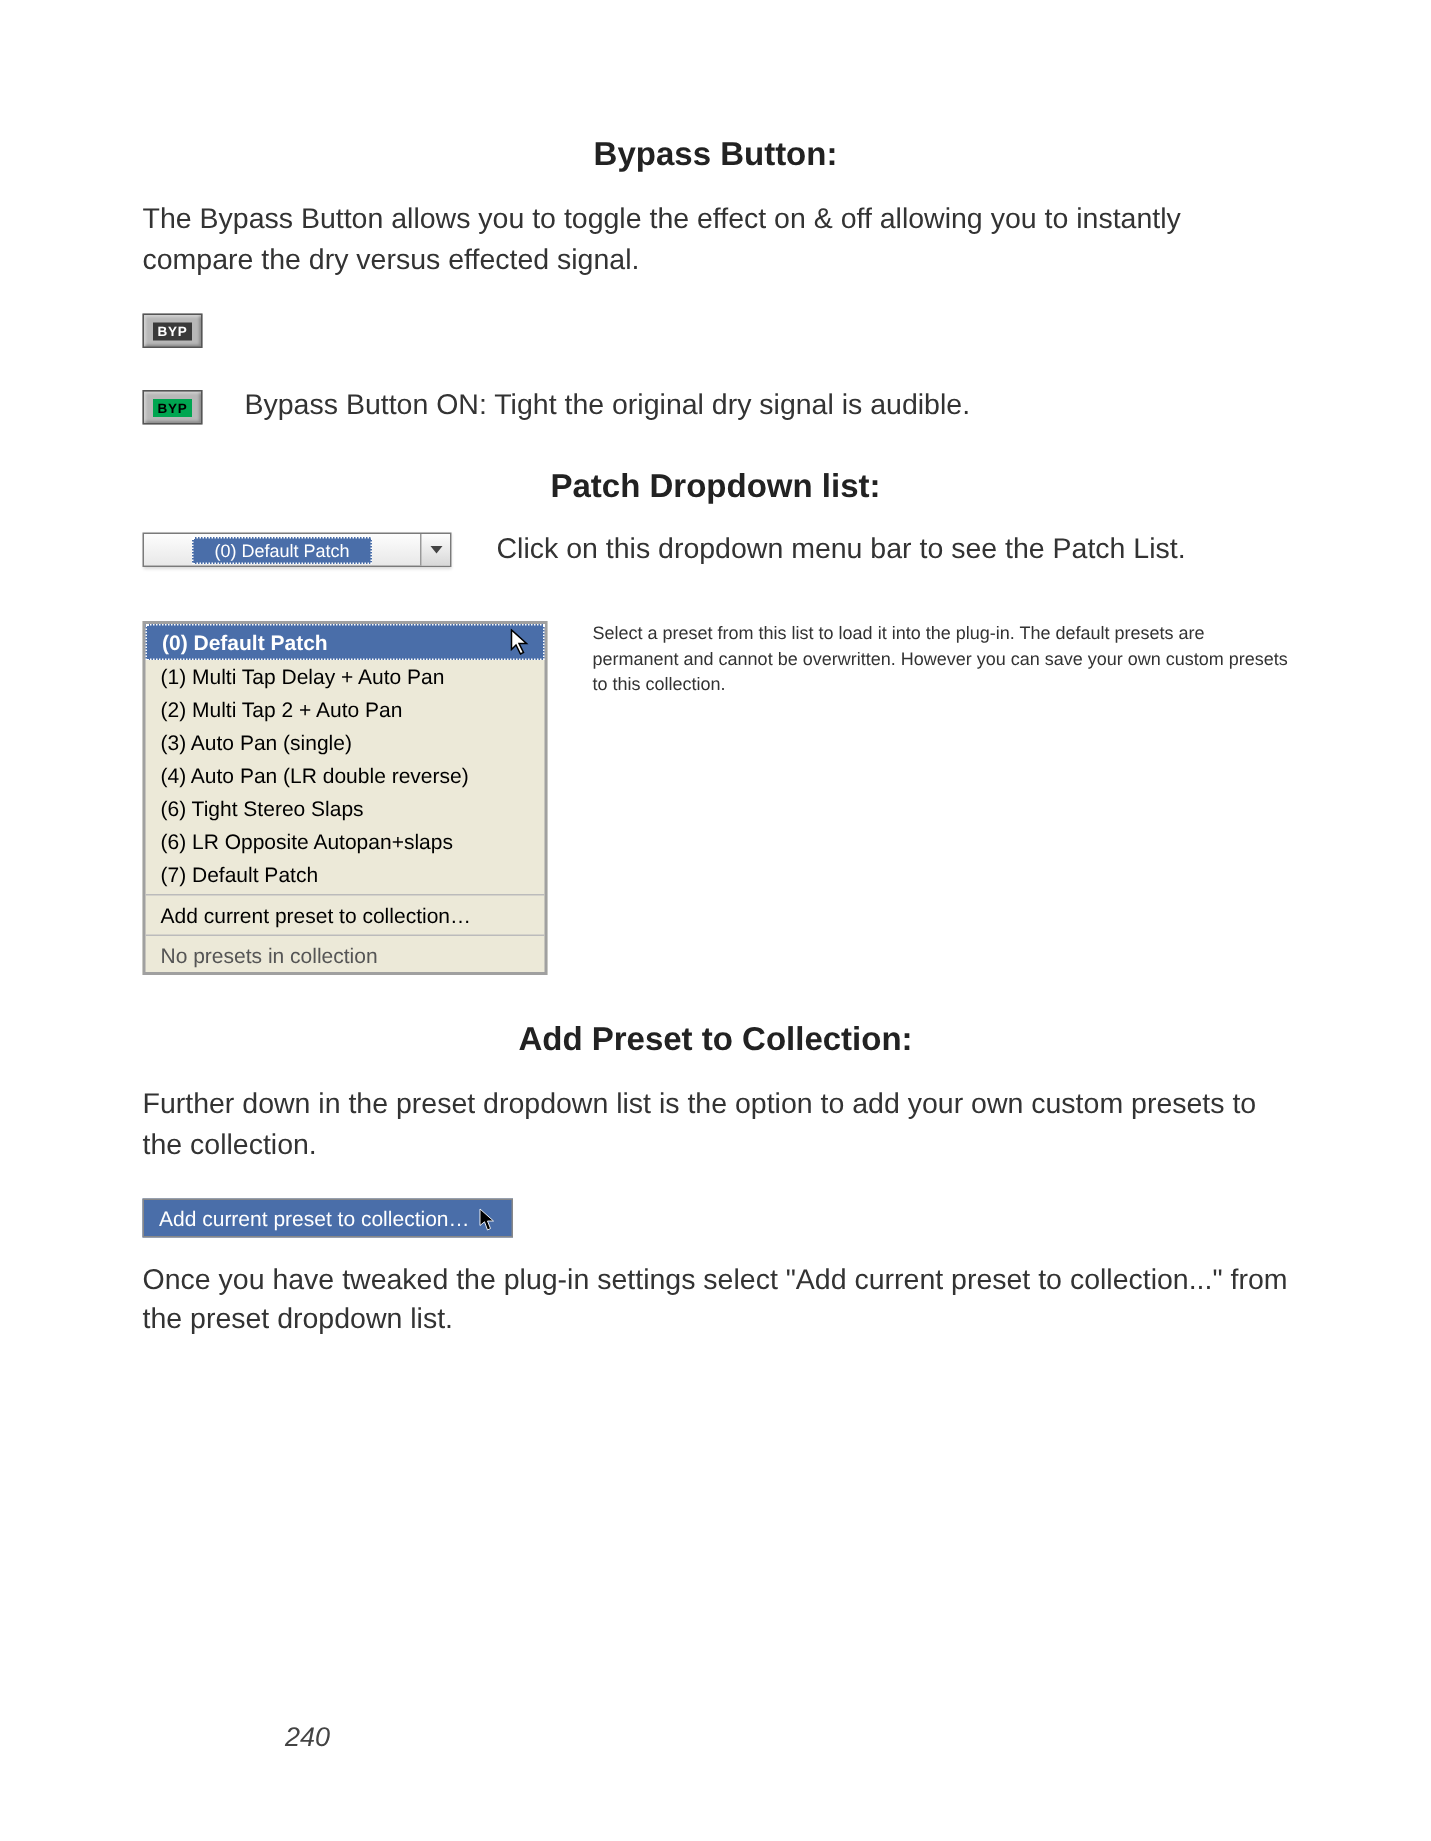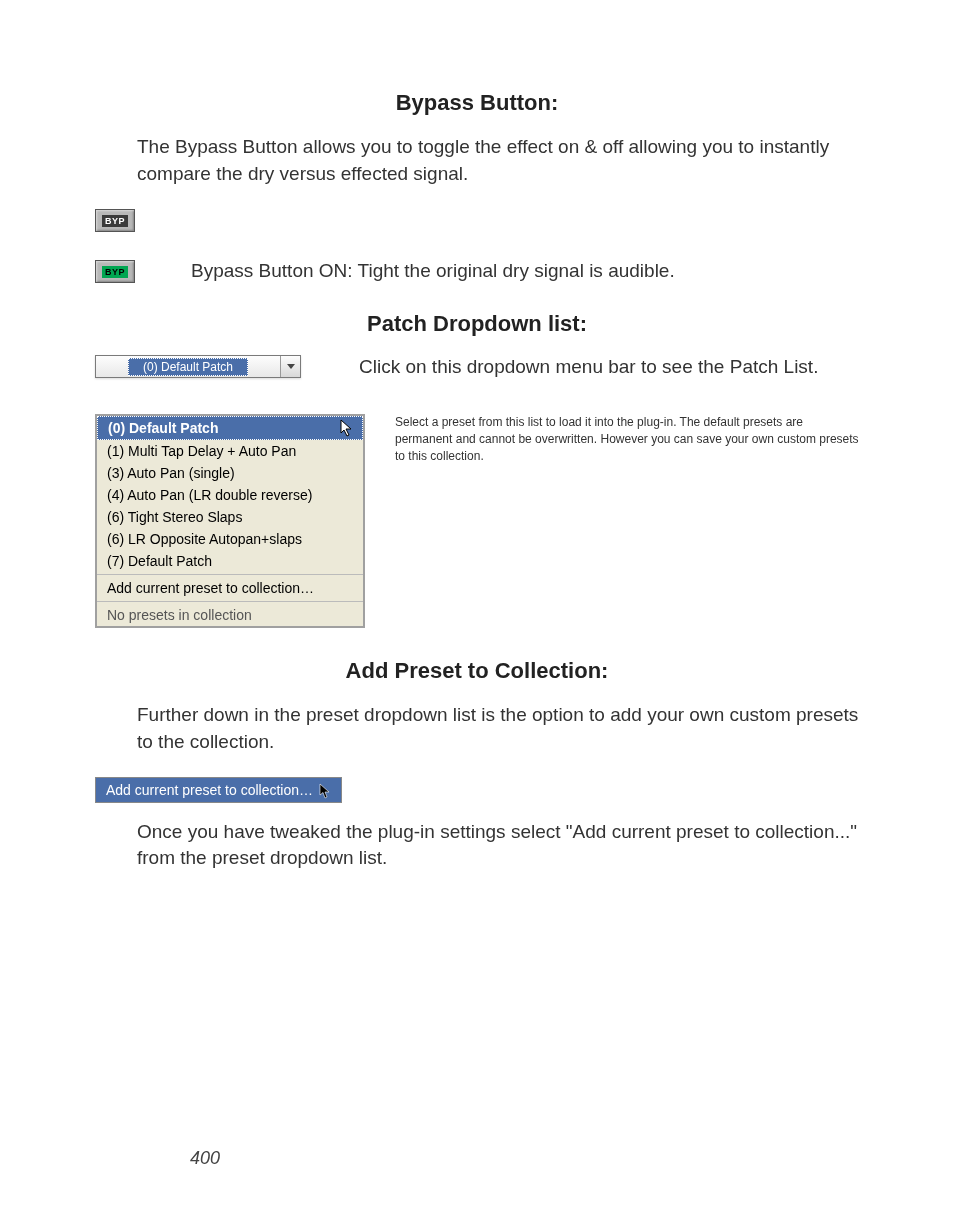--- a/index.html
+++ b/index.html
@@ -17,27 +17,25 @@
       font-weight: bold;
       color: #222;
       margin-bottom: 18px;
       text-align: center;
     }
     p {
       font-size: 19px;
       color: #333;
       line-height: 1.4;
       margin-bottom: 22px;
-      margin-left: 42px;
     }
     .row {
       display: flex;
       align-items: flex-start;
       margin-bottom: 28px;
-      gap: 28px;
     }
     .byp-btn {
       width: 40px;
       height: 23px;
       border: 1px solid #555;
       background: #b8b8b8;
       display: flex;
       align-items: center;
       justify-content: center;
       font-size: 10px;
@@ -201,20 +199,21 @@
   <div class="preset-list">
     <div class="item sel">
       <span>(0)   Default Patch</span>
       <span class="cursor-arrow">
         <svg viewBox="0 0 16 18">
             <path d="M1 1 L1 14 L4 11 L7 17 L9 16 L6 10 L11 10 Z" fill="#fff" stroke="#000" stroke-width="1"></path>
           </svg>
       </span>
     </div>
     <div class="item">(1) Multi Tap Delay + Auto Pan</div>
+    <div class="item">(2) Multi Tap 2 + Auto Pan</div>
     <div class="item">(3) Auto Pan (single)</div>
     <div class="item">(4) Auto Pan (LR double reverse)</div>
     <div class="item">(6) Tight Stereo Slaps</div>
     <div class="item">(6) LR Opposite Autopan+slaps</div>
     <div class="item">(7)  Default Patch</div>
     <div class="divider"></div>
     <div class="item">Add current preset to collection…</div>
     <div class="divider"></div>
     <div class="item dim">No presets in collection</div>
   </div>
@@ -230,13 +229,13 @@
     <span class="cursor-small">
       <svg viewBox="0 0 14 16">
           <path d="M1 1 L1 12 L4 9.5 L6 15 L8 14 L6 9 L10 9 Z" fill="#000" stroke="#fff" stroke-width="0.6"></path>
         </svg>
     </span>
   </span>
 </div>
 
 <p>Once you have tweaked the plug-in settings select "Add current preset to collection..." from the preset dropdown list.</p>
 
-<div class="page-num">400</div>
+<div class="page-num">240</div>
 
 </body></html>

